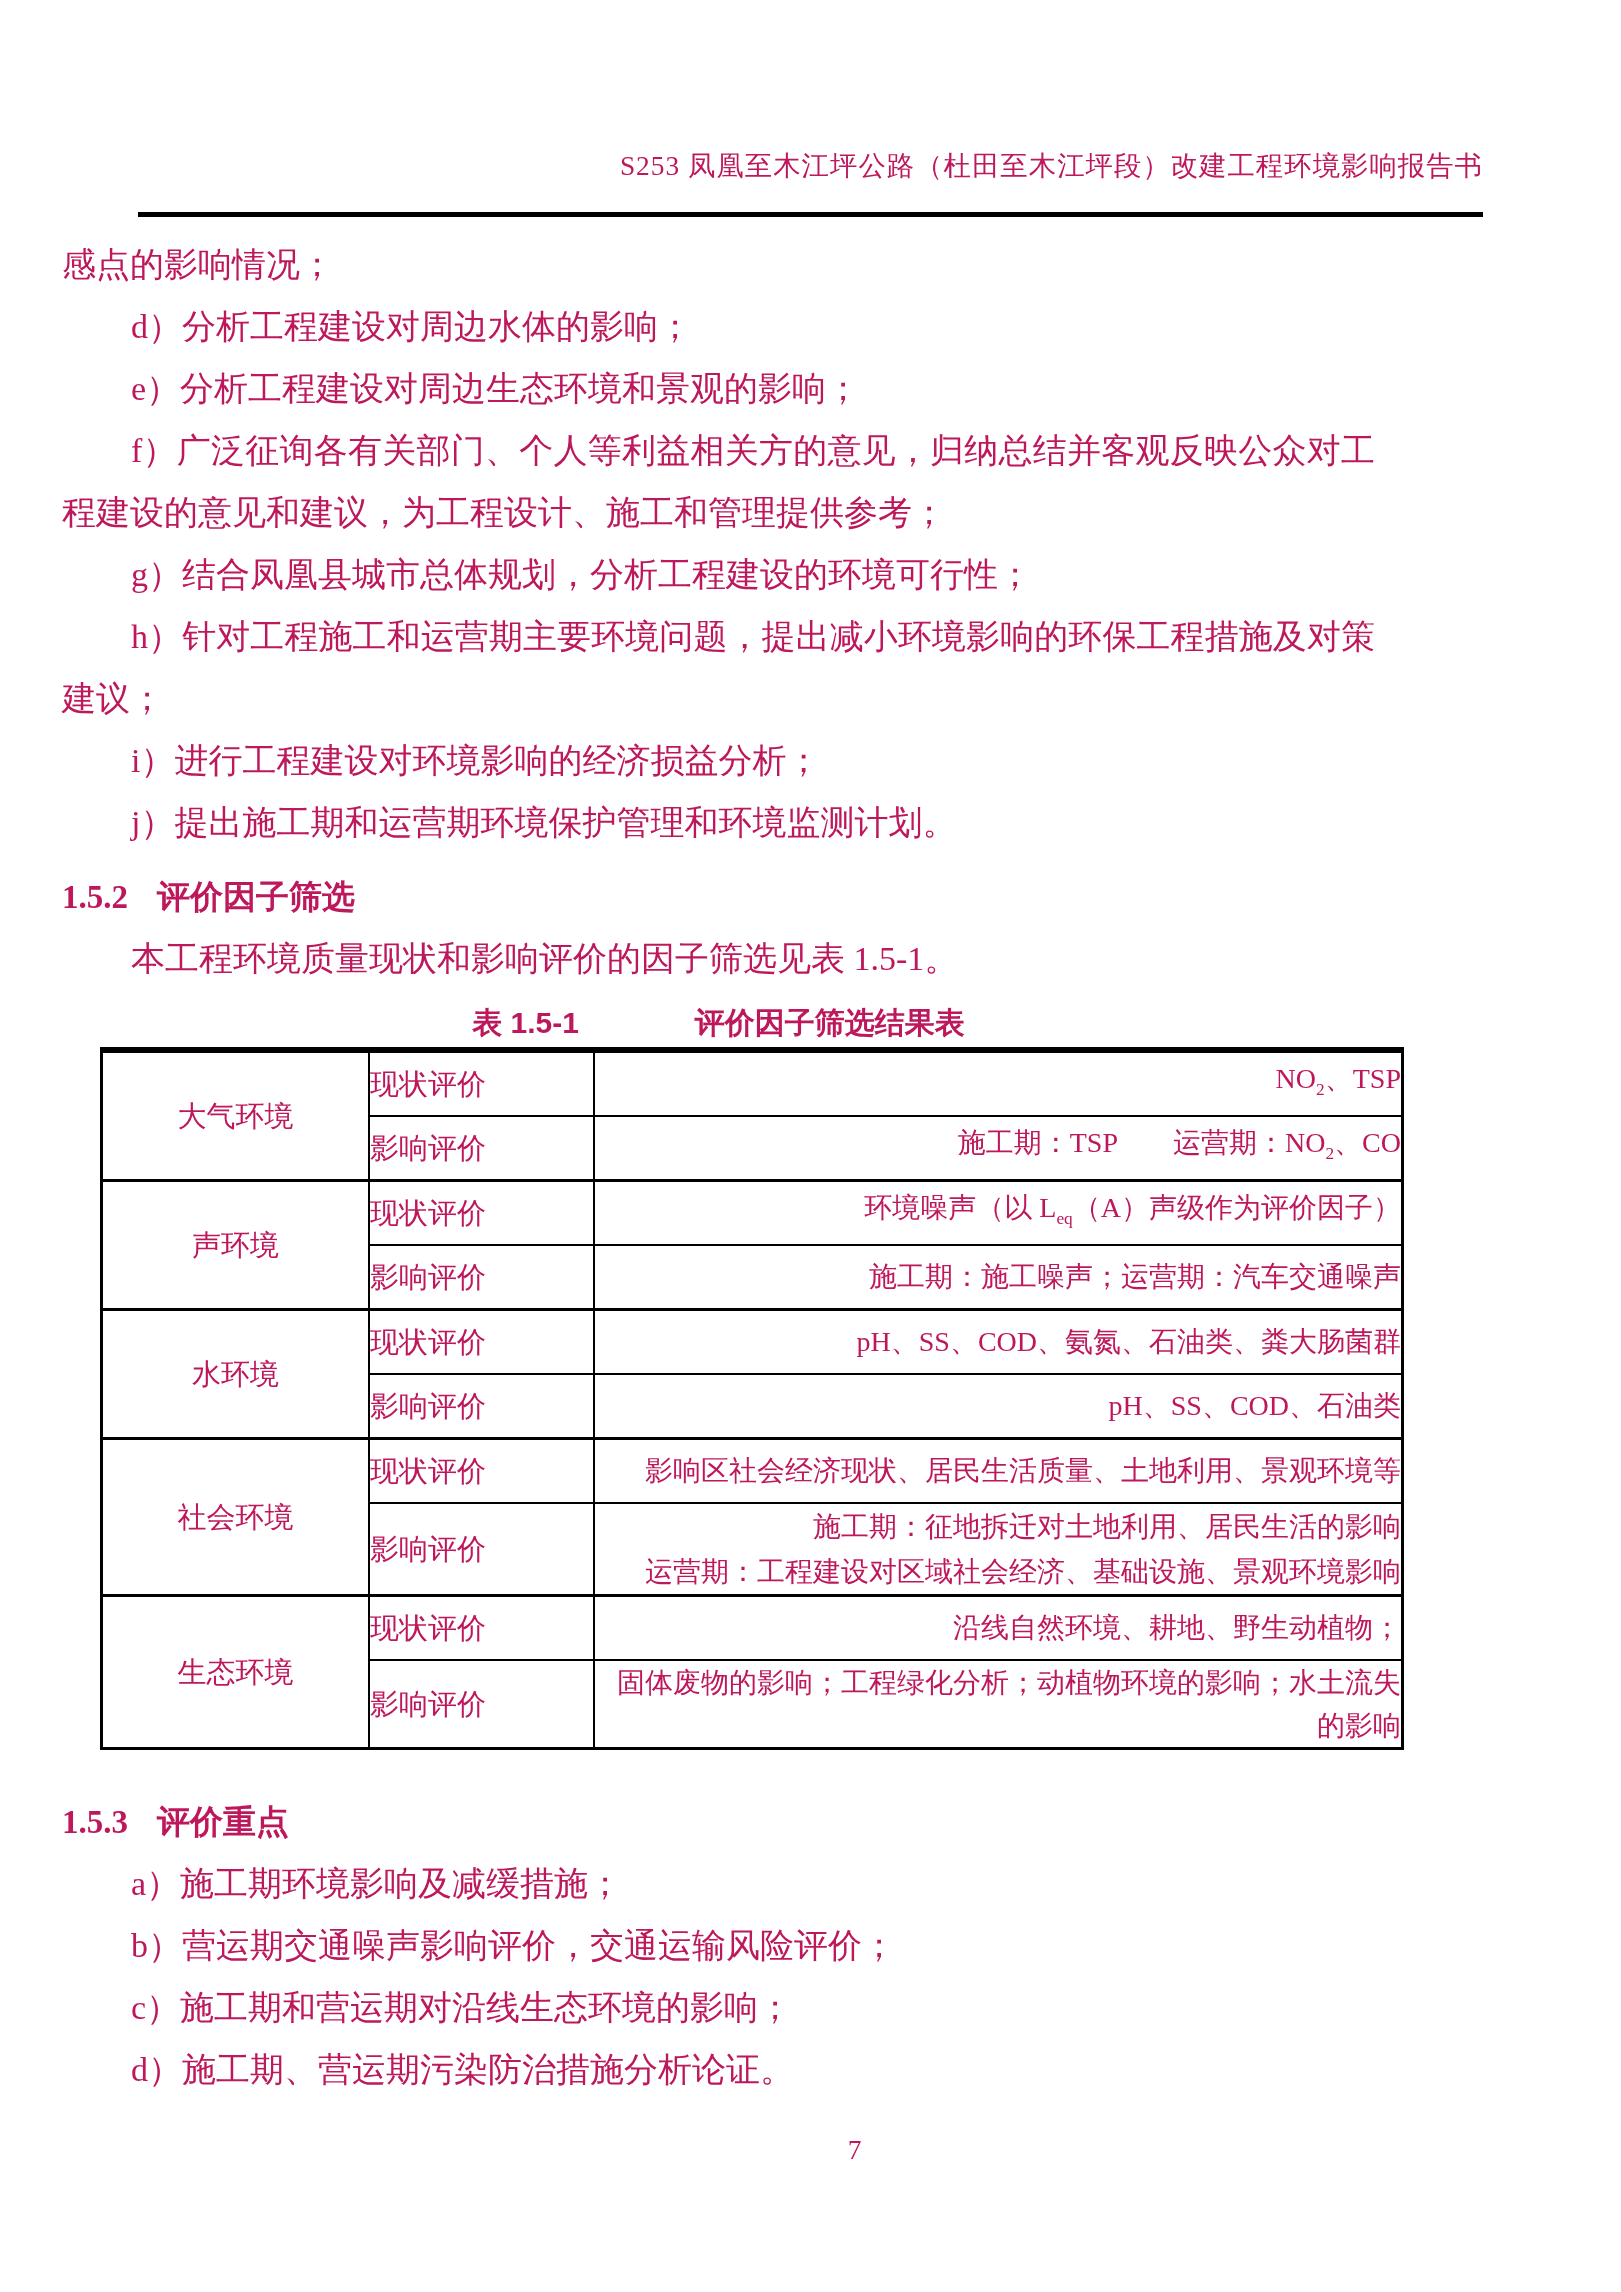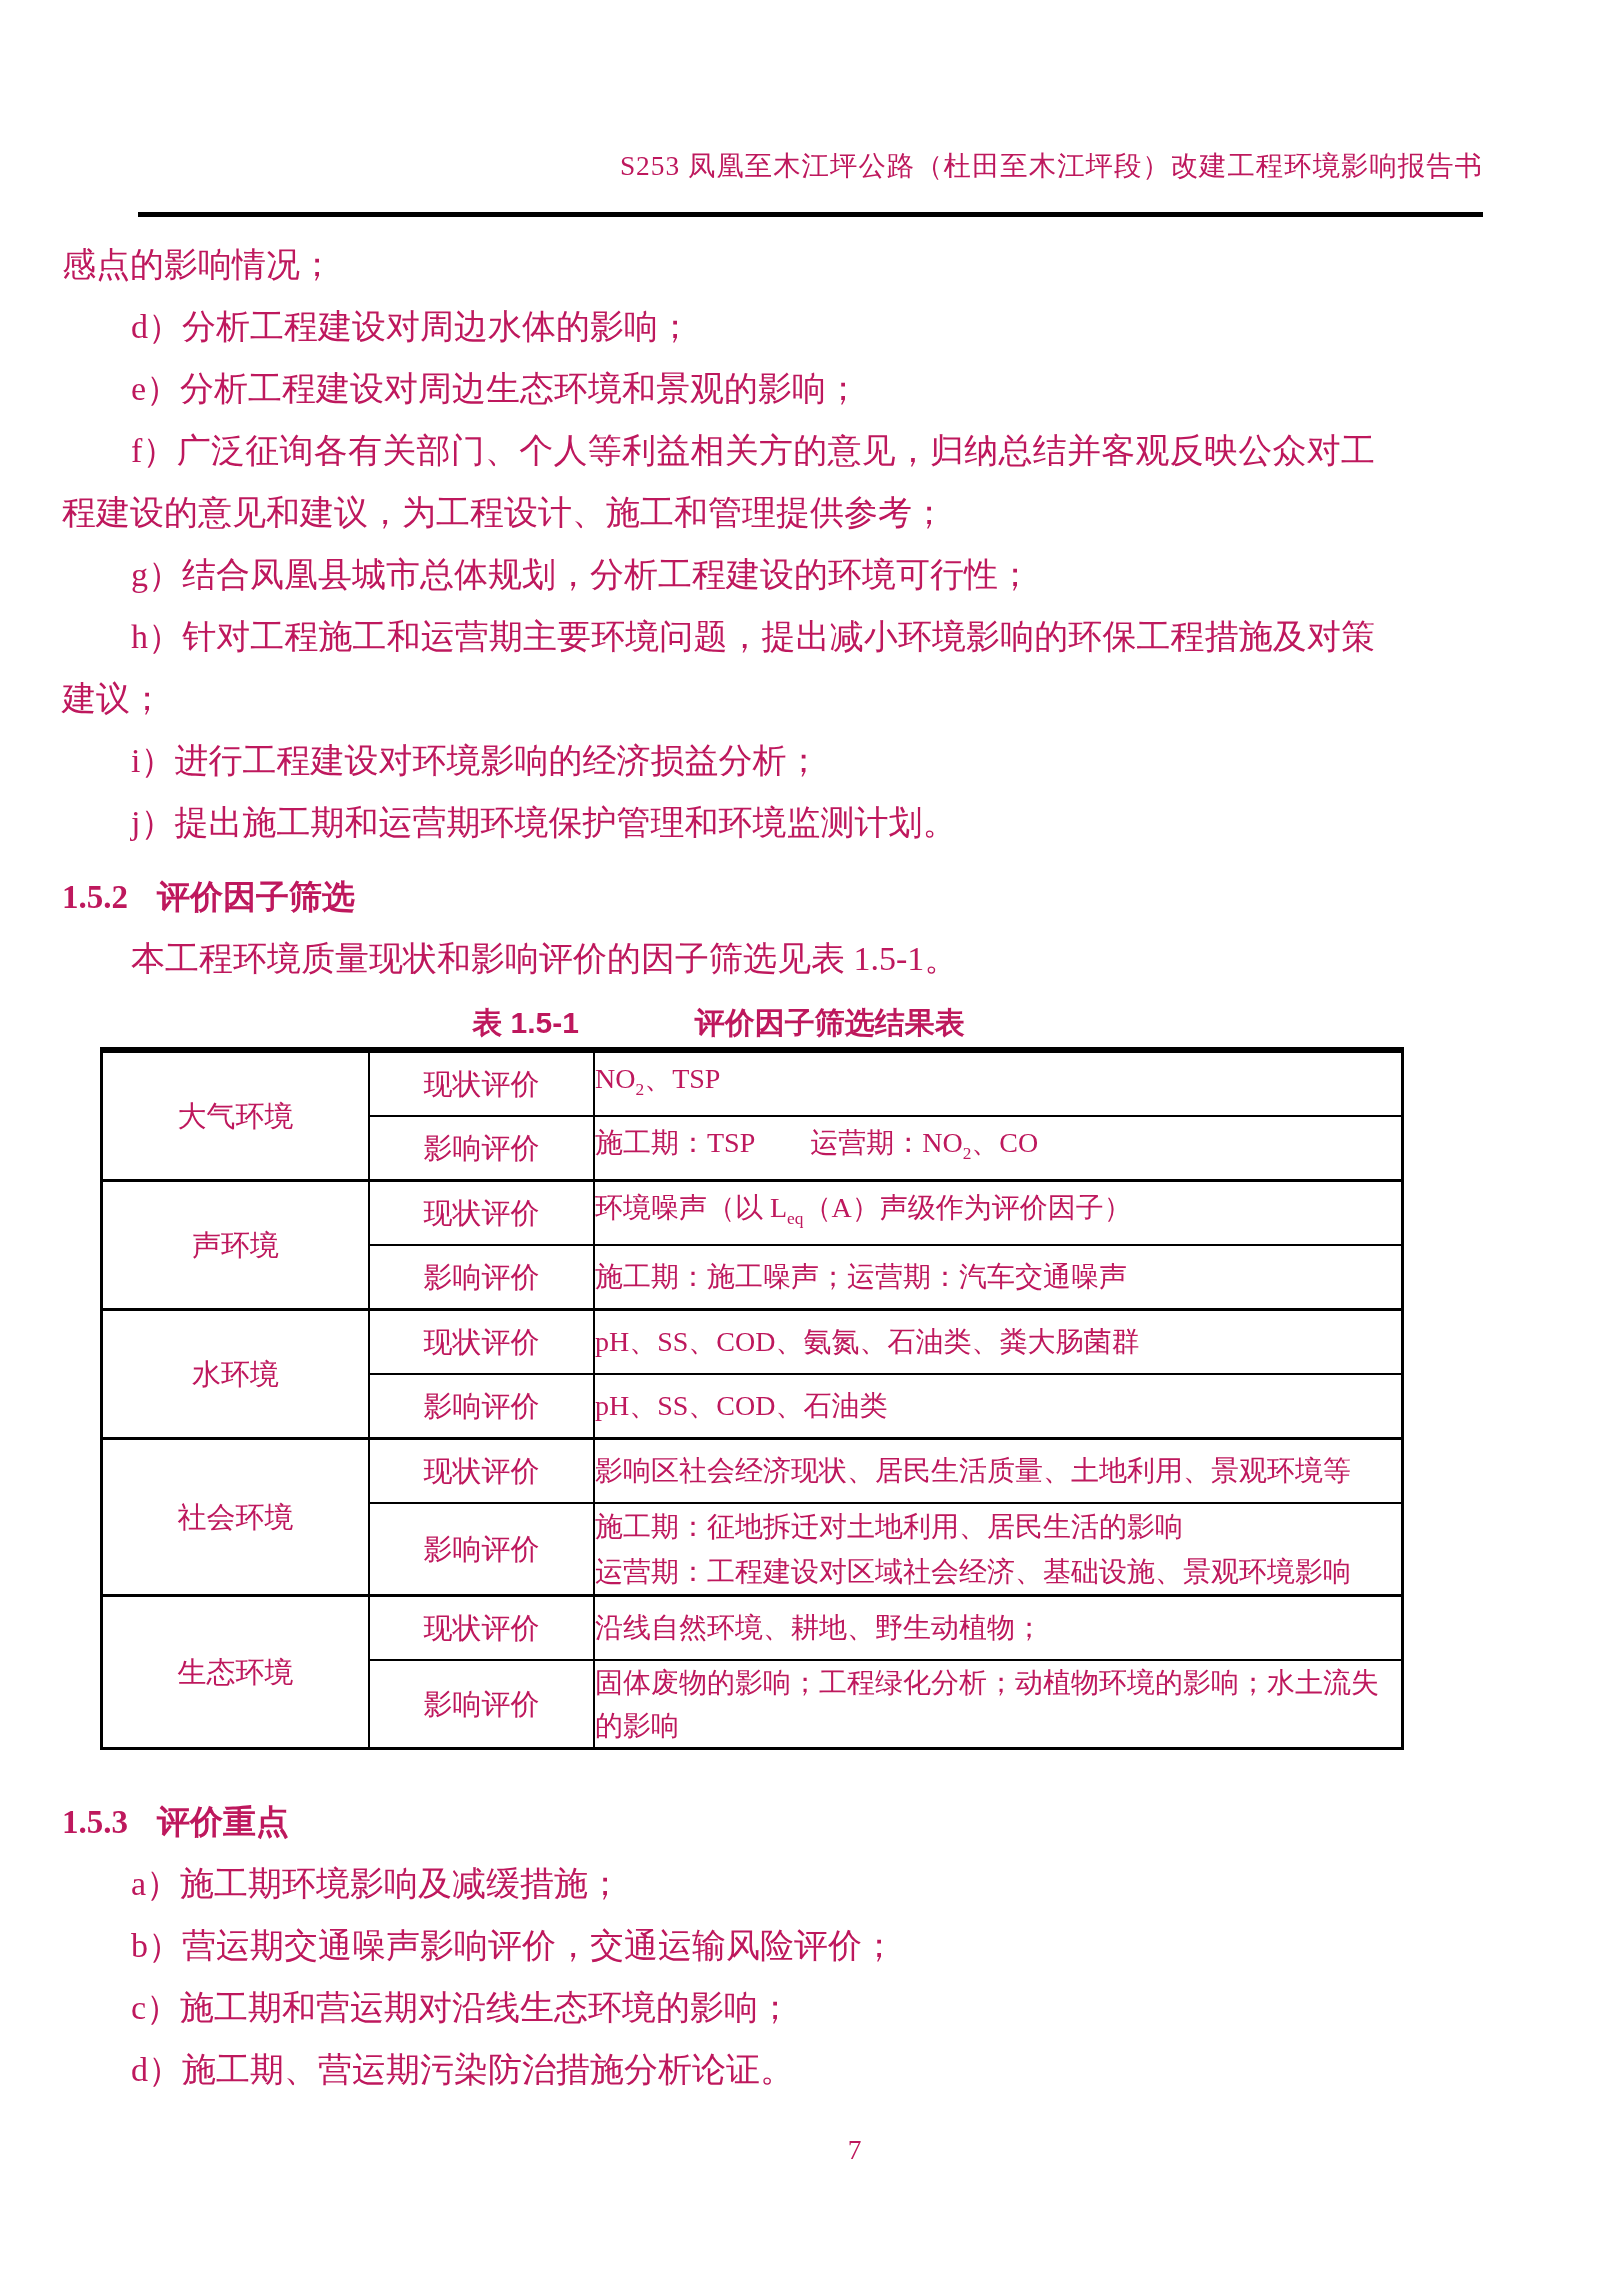--- a/index.html
+++ b/index.html
@@ -56,22 +56,22 @@
     font-size:28px;
   }
   table.factors td {
     border:2px solid #000;
     vertical-align:middle;
     padding:0;
   }
   table.factors { border:3.9px solid #000; border-top-width:6.9px; }
   table.factors tr.group-start td { border-top:3.9px solid #000; }
   td.cat   { width:265px; text-align:center; font-size:29px; }
-  td.label { width:223px; text-align:center; font-size:29px; }
-  td.val   { width:806px; text-align:left; padding:5.9px 17.6px; line-height:43px; }
+  td.label { width:223px; text-align:left; font-size:29px; }
+  td.val   { width:806px; text-align:right; padding:5.9px 17.6px; line-height:43px; }
   tr.single td { height:51px; }
   td.val .cell-line { line-height:45px; }
   sub { font-size:0.62em; }
   .footer {
     position:absolute;
     top:2135px; left:0; right:0;
     text-align:center;
     font-size:27.4px;
     transform:translateX(44px);
   }

